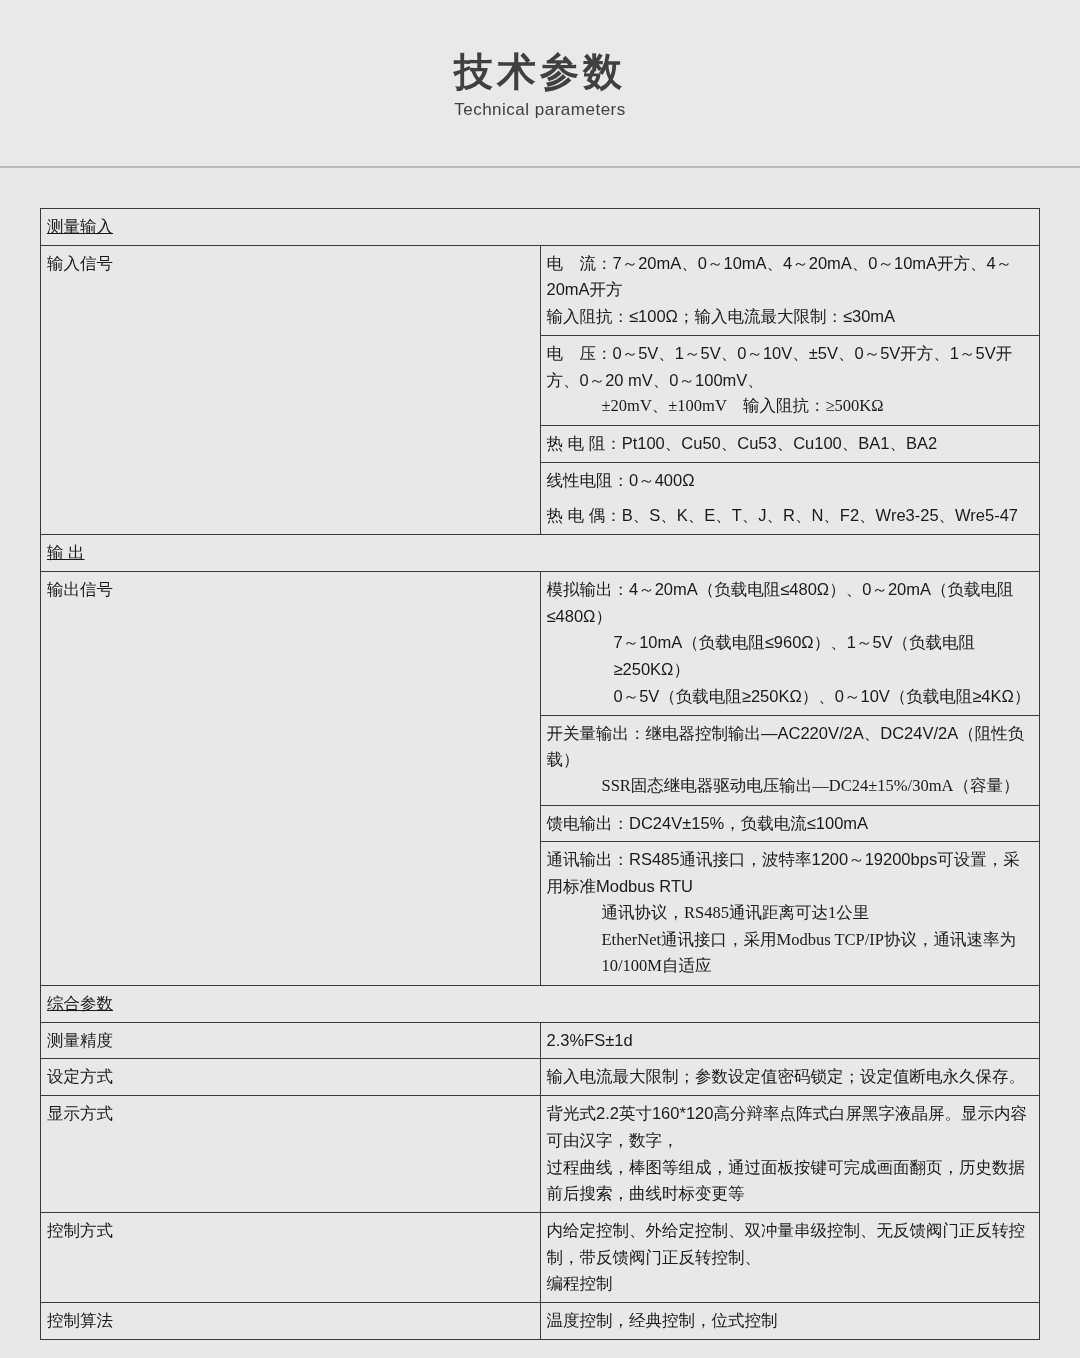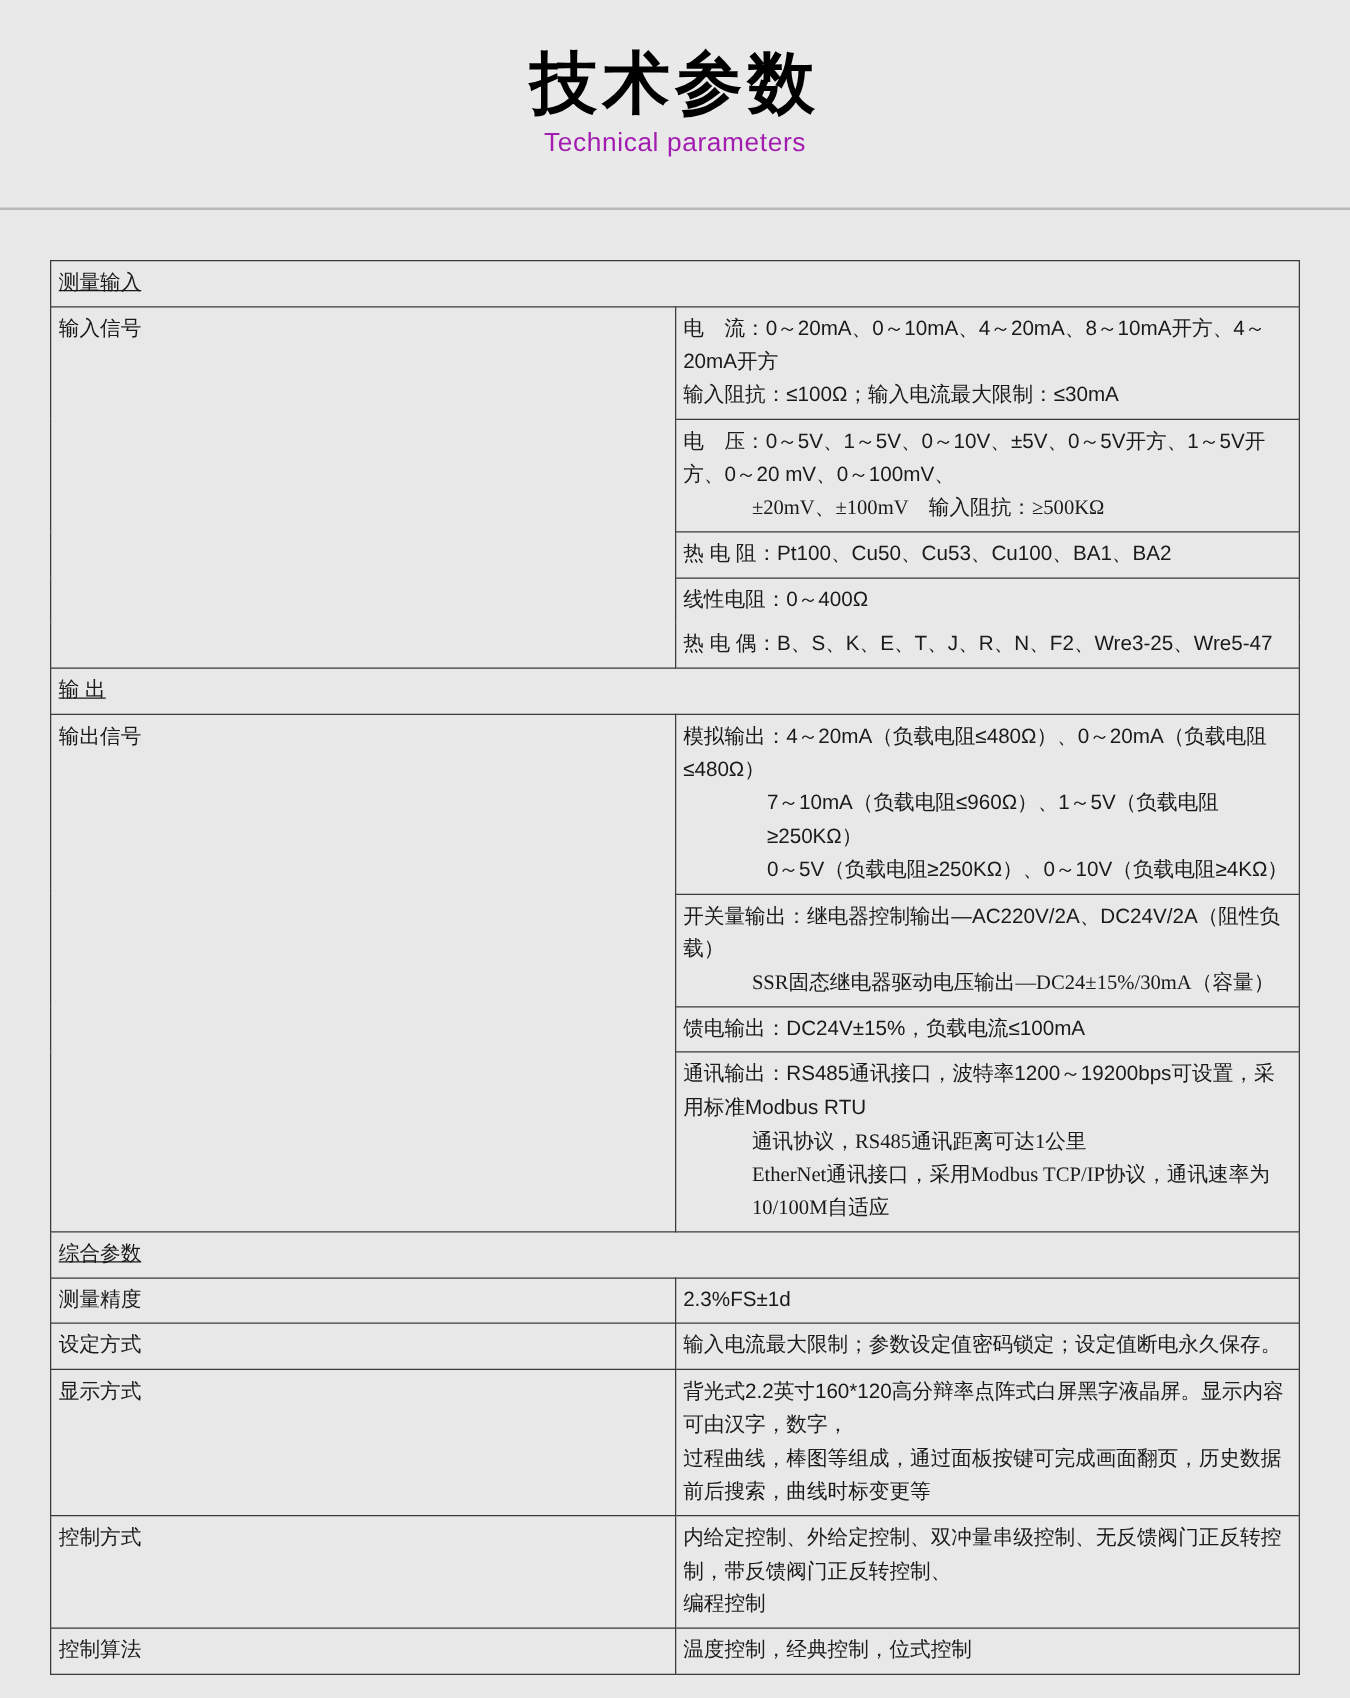--- a/index.html
+++ b/index.html
@@ -15,30 +15,30 @@
     overflow: hidden;
   }
   .header {
     height: 166px;
     background: #e9e9e9;
     position: relative;
     text-align: center;
     border-bottom: 2px solid #b9b9b9;
   }
   .header-title {
-    font-size: 54px;
+    font-size: 39px;
     font-weight: bold;
     letter-spacing: 4px;
-    padding-top: 38px;
+    padding-top: 51px;
     line-height: 1.1;
-    color: #000000;
+    color: #404040;
   }
   .header-sub {
-    font-size: 21px;
-    color: #a21caf;
+    font-size: 17px;
+    color: #404040;
     margin-top: 6px;
     letter-spacing: 0.5px;
   }
   .sheet {
     padding: 40px 40px 0 40px;
     background: #e8e8e8;
   }
   table.spec {
     width: 1000px;
     border-collapse: collapse;
@@ -84,21 +84,21 @@
 <div class="sheet">
   <table class="spec">
 
     <tbody>
         <tr>
       <td class="sect" colspan="2">测量输入</td>
     </tr>
     <tr>
       <td class="label" rowspan="5">输入信号</td>
       <td class="val">
-        <span class="row-line">电　流：0～20mA、0～10mA、4～20mA、8～10mA开方、4～20mA开方</span>
+        <span class="row-line">电　流：7～20mA、0～10mA、4～20mA、0～10mA开方、4～20mA开方</span>
         <span class="row-line">输入阻抗：≤100Ω；输入电流最大限制：≤30mA</span>
       </td>
     </tr>
     <tr>
       <td class="val">
         <span class="row-line">电　压：0～5V、1～5V、0～10V、±5V、0～5V开方、1～5V开方、0～20 mV、0～100mV、</span>
         <span class="row-line ind2">±20mV、±100mV　输入阻抗：≥500KΩ</span>
       </td>
     </tr>
     <tr>

